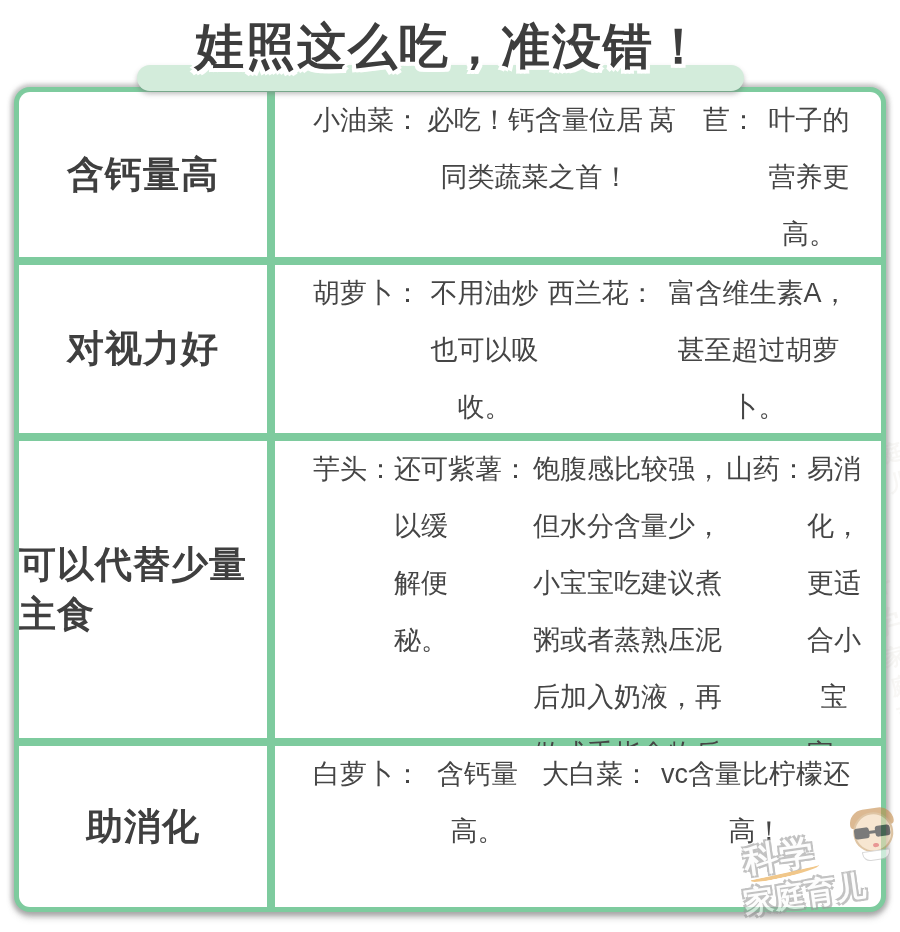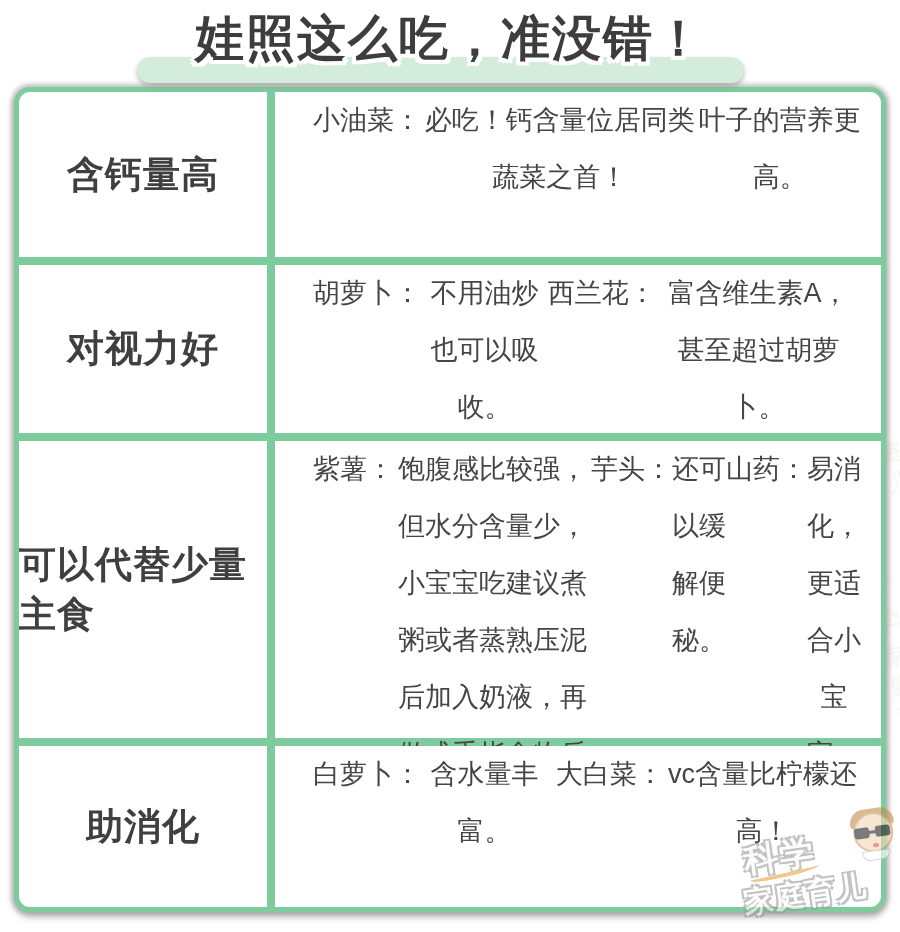--- a/index.html
+++ b/index.html
@@ -1,21 +1,21 @@
 <!DOCTYPE html>
 <html><head>
 <meta charset="utf-8">
 <style>
   * { margin:0; padding:0; box-sizing:border-box; }
   html,body { width:900px; height:932px; background:#ffffff; overflow:hidden;
               font-family:"Liberation Sans","DejaVu Sans",sans-serif; }
   .page { position:relative; width:900px; height:932px; background:#fff; }
 
   
-  .title-wrap { position:absolute; left:0; top:0; width:792px; height:90px; z-index:5; }
+  .title-wrap { position:absolute; left:0; top:8px; width:792px; height:90px; z-index:5; }
   .title-pill { position:absolute; left:137px; top:57px; width:607px; height:26px;
                 background:#d3ecdb; border-radius:14px;
                 box-shadow:0 3px 5px rgba(110,110,110,0.45); z-index:1; }
   .title-text { position:absolute; left:0; top:6px; width:900px; text-align:center;
                 font-size:49px; font-weight:900; letter-spacing:2px; color:#3d3d3d; z-index:2;
                 text-shadow:
                   -4px -4px 0 #fff, 4px -4px 0 #fff, -4px 4px 0 #fff, 4px 4px 0 #fff,
                   -4px 0 0 #fff, 4px 0 0 #fff, 0 -4px 0 #fff, 0 4px 0 #fff,
                   -3px -3px 0 #fff, 3px -3px 0 #fff, -3px 3px 0 #fff, 3px 3px 0 #fff; }
 
@@ -140,20 +140,21 @@
 
     <div class="cell first-col first-row label-cell">
       <span>含钙量高</span>
     </div>
     <div class="cell second-col first-row content-cell">
       <div class="entry">
         <span class="nm">小油菜：</span>
         <span class="tx">必吃！钙含量位居同类蔬菜之首！</span>
       </div>
       <div class="entry">
+        <span class="nm">莴　苣：</span>
         <span class="tx">叶子的营养更高。</span>
       </div>
     </div>
 
     <div class="cell first-col label-cell">
       <span>对视力好</span>
     </div>
     <div class="cell second-col content-cell">
       <div class="entry">
         <span class="nm">胡萝卜：</span>
@@ -163,40 +164,40 @@
         <span class="nm">西兰花：</span>
         <span class="tx">富含维生素A，甚至超过胡萝卜。</span>
       </div>
     </div>
 
     <div class="cell first-col label-cell">
       <span>可以代替少量主食</span>
     </div>
     <div class="cell second-col content-cell">
       <div class="entry">
+        <span class="nm">芋头：</span>
+        <span class="tx">还可以缓解便秘。</span>
+      </div>
+      <div class="entry">
         <span class="nm">紫薯：</span>
         <span class="tx">饱腹感比较强，但水分含量少，小宝宝吃建议煮粥或者蒸熟压泥后加入奶液，再做成手指食物后食用。</span>
       </div>
       <div class="entry">
-        <span class="nm">芋头：</span>
-        <span class="tx">还可以缓解便秘。</span>
-      </div>
-      <div class="entry">
         <span class="nm">山药：</span>
         <span class="tx">易消化，更适合小宝宝。</span>
       </div>
     </div>
 
     <div class="cell first-col last-row label-cell">
       <span>助消化</span>
     </div>
     <div class="cell second-col last-row content-cell">
       <div class="entry">
         <span class="nm">白萝卜：</span>
-        <span class="tx">含水量丰富。</span>
+        <span class="tx">含钙量高。</span>
       </div>
       <div class="entry">
         <span class="nm">大白菜：</span>
         <span class="tx">vc含量比柠檬还高！</span>
       </div>
     </div>
 
   </div>
 
   <div class="brand">

